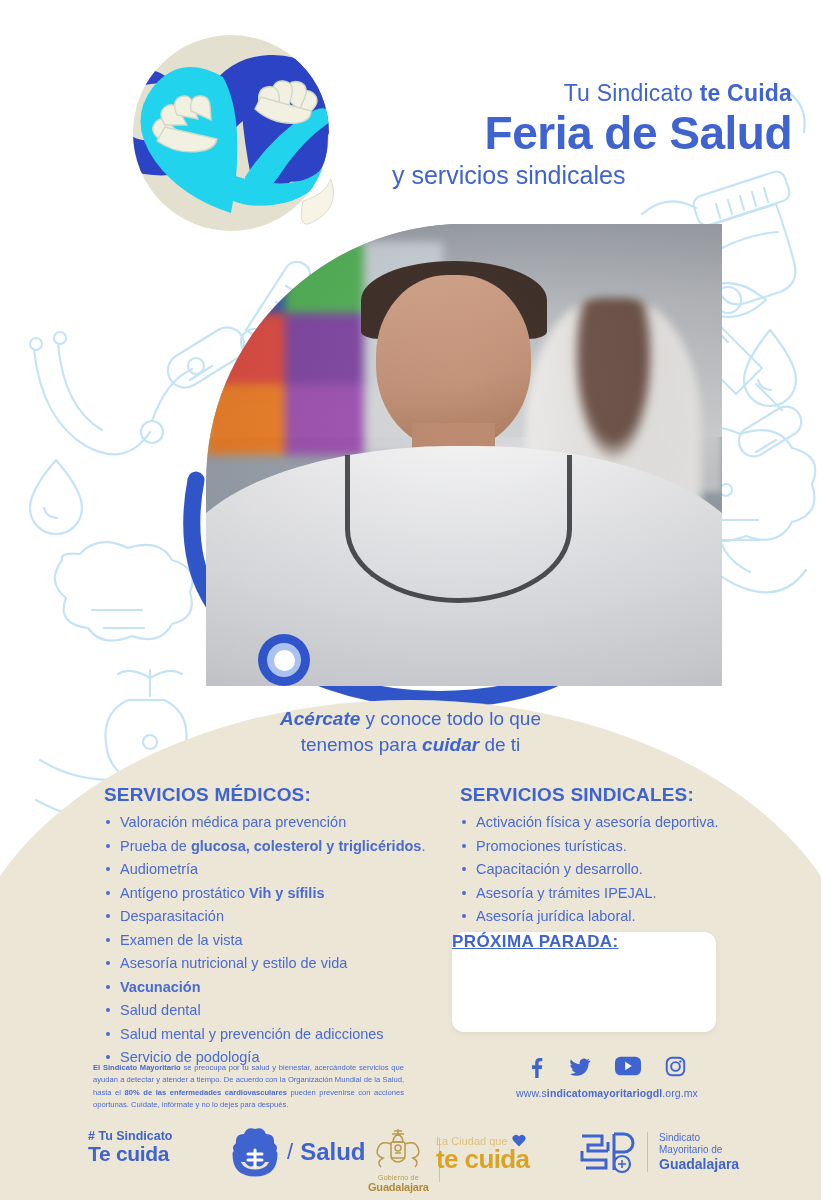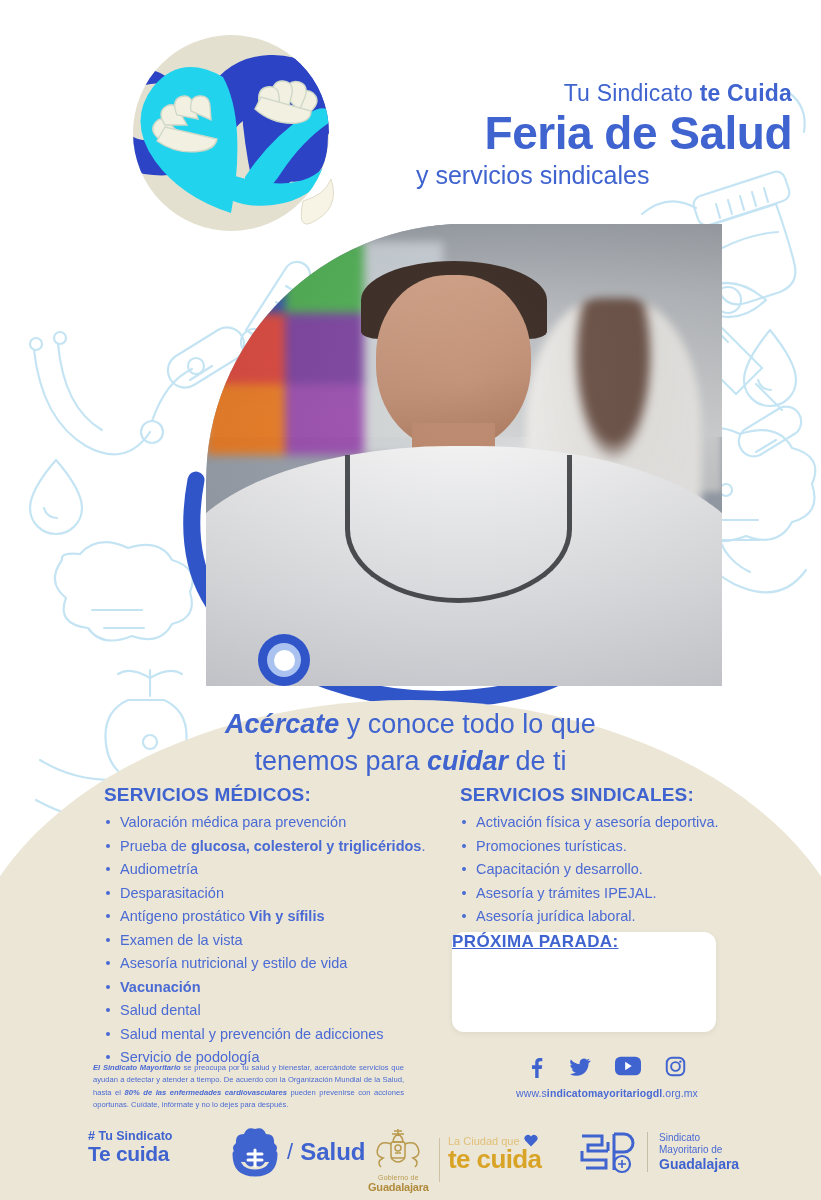--- a/index.html
+++ b/index.html
@@ -54,21 +54,20 @@
     line-height: 1.06;
     margin-top: 2px;
     white-space: nowrap;
     text-align: right;
   }
   .title-line3 {
     font-size: 25px;
     color: #3f63cf;
     margin-top: 3px;
     white-space: nowrap;
-    margin-left: 24px;
   }
 
   
   .hero-wrap {
     position: absolute;
     left: 206px; top: 224px;
     width: 516px; height: 462px;
   }
   .hero-photo {
     position: absolute; inset: 0;
@@ -181,21 +180,21 @@
     position: absolute;
     left: 0; top: 1112px; width: 821px; height: 88px;
     background: #ece6d6;
   }
 
   
   .tagline {
     position: absolute;
     left: 0; top: 706px; width: 821px;
     text-align: center;
-    font-size: 27px;
+    font-size: 19px;
     color: #3f63cf;
     line-height: 1.36;
   }
   .tagline i { font-style: italic; font-weight: bold; }
 
   
   .services {
     position: absolute;
     left: 0; top: 784px; width: 821px;
   }
@@ -243,21 +242,21 @@
   
   .disclaimer {
     position: absolute;
     left: 93px; top: 1062px;
     width: 311px;
     font-size: 7.6px;
     line-height: 1.62;
     color: #4a6ad4;
     text-align: justify;
   }
-  .disclaimer b { font-weight: bold; font-style: italic; }
+  .disclaimer b { font-weight: bold; }
 
   
   .social {
     position: absolute;
     left: 497px; top: 1056px; width: 220px;
     text-align: center;
   }
   .social-icons {
     display: flex; justify-content: center; gap: 24px;
     color: #3f63cf;
@@ -281,21 +280,21 @@
   .fl-sind .t1 { font-size: 12.5px; font-weight: bold; color: #3f63cf; line-height: 1.05; }
   .fl-sind .t2 { font-size: 21px; font-weight: bold; color: #3f63cf; line-height: 1.05; letter-spacing: -.3px; }
   .fl-salud { left: 230px; top: 6px; gap: 7px; }
   .fl-salud .slash { font-size: 22px; color: #3f63cf; font-weight: 300; }
   .fl-salud .lbl { font-size: 24px; font-weight: bold; color: #3f63cf; }
   .fl-gdl { left: 368px; top: 6px; gap: 10px; }
   .fl-gdl .gtxt { text-align: center; }
   .fl-gdl .g1 { font-size: 7px; color: #b99a4e; letter-spacing: .2px; }
   .fl-gdl .g2 { font-size: 11px; font-weight: bold; color: #b08b3c; letter-spacing: -.2px; }
   .fl-gdl .divider { width: 1px; height: 44px; background: #cdc2a5; }
-  .fl-ciudad { left: 448px; top: 14px; align-items: center; }
+  .fl-ciudad { left: 436px; top: 14px; align-items: center; }
   .fl-ciudad .c1 { font-size: 11px; color: #e0c079; display: flex; align-items: center; gap: 4px; }
   .fl-ciudad .c2 { font-size: 26px; font-weight: bold; color: #d9a326; line-height: .95; letter-spacing: -.6px; }
   .fl-sp { left: 578px; top: 8px; gap: 11px; }
   .fl-sp .divider { width: 1px; height: 40px; background: #c6bda6; }
   .fl-sp .sp-txt { line-height: 1.2; }
   .fl-sp .s1 { font-size: 10px; color: #4a6ad4; }
   .fl-sp .s2 { font-size: 14px; font-weight: bold; color: #3f63cf; }
 
   .heart-icon { color: #3f63cf; }
 </style>
@@ -467,22 +466,22 @@
   </div>
 
   <div class="services">
 
     <div class="col-med">
       <div class="svc-head">SERVICIOS MÉDICOS:</div>
       <ul class="svc" id="med-list">
           <li><span>Valoración médica para prevención</span></li>
           <li><span>Prueba de </span><b>glucosa, colesterol y triglicéridos</b><span>.</span></li>
           <li><span>Audiometría</span></li>
+          <li><span>Antígeno prostático </span><b>Vih y sífilis</b></li>
           <li><span>Desparasitación</span></li>
-          <li><span>Antígeno prostático </span><b>Vih y sífilis</b></li>
           <li><span>Examen de la vista</span></li>
           <li><span>Asesoría nutricional y estilo de vida</span></li>
           <li class="strong"><span>Vacunación</span></li>
           <li><span>Salud dental</span></li>
           <li><span>Salud mental y prevención de adicciones</span></li>
           <li><span>Servicio de podología</span></li>
         </ul>
     </div>
 
     <div class="col-sind">

